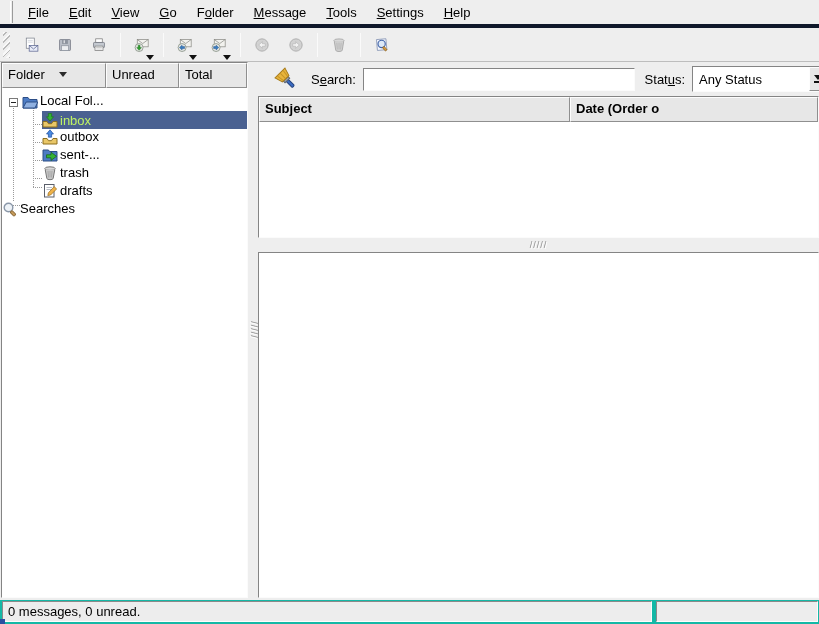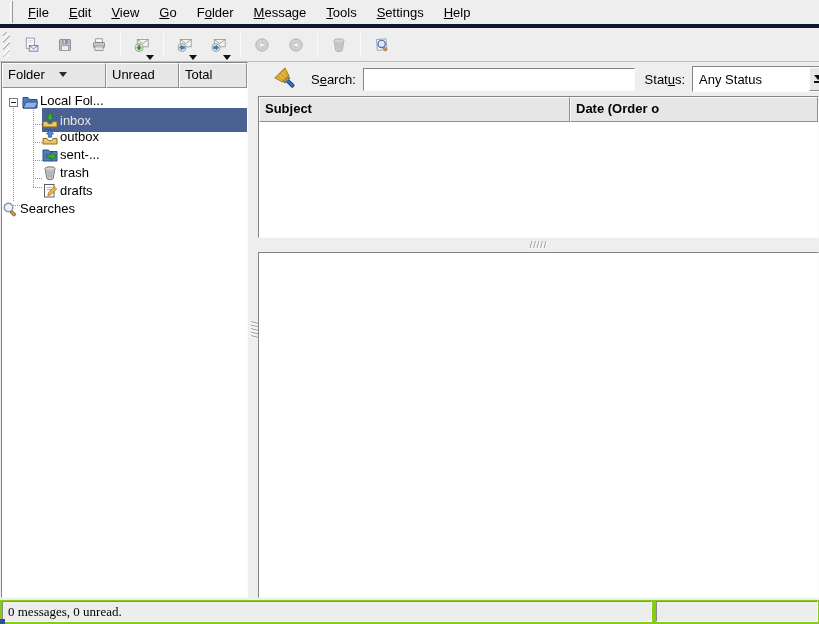--- a/index.html
+++ b/index.html
@@ -67,22 +67,22 @@
   .sort-arrow {
     display:inline-block; margin-left:14px; vertical-align:2px;
     width:0; height:0; border-left:4px solid transparent; border-right:4px solid transparent;
     border-top:5px solid #2b2b2b;
   }
 
   #tree { position:relative; padding-top:5px; }
   .tree-row { position:relative; height:18px; display:flex; align-items:center; white-space:nowrap; }
   .tree-row .lbl { padding:0 3px 0 2px; }
   .tree-row.selected .lbl-wrap {
-    background:#4a6191; color:#e5e5e5;
-    display:flex; align-items:center; flex:1; height:24px;
+    background:#4a6191; color:#bef264;
+    display:flex; align-items:center; flex:1; height:18px;
   }
   .lbl-wrap { display:flex; flex:1; height:18px; }
   .expander {
     width:9px; height:9px; background:#fff; border:1px solid #7a7a7a;
     position:relative; margin:0 4px 0 7px; flex:none;
   }
   .expander::after {
     content:""; position:absolute; left:1px; top:3px; width:5px; height:1px; background:#222;
   }
   .guide-v { position:absolute; border-left:1px dotted #9a9a9a; width:0; }
@@ -154,21 +154,21 @@
   #splitter-h .grip { color:#8f8f8f; font-size:9px; letter-spacing:1px; text-shadow:1px 1px 0 #fff; }
 
   #preview-pane {
     position:absolute; left:258px; top:252px; width:561px; height:346px;
     background:#fff;
     border-top:1px solid #848484; border-left:1px solid #848484;
     border-bottom:1px solid #fbfbfb; border-right:1px solid #fbfbfb;
   }
 
   
-  #statusbar { position:absolute; left:0; top:600px; width:819px; height:24px; background:#84cc16;font-family:Liberation Serif, serif; }
+  #statusbar { position:absolute; left:0; top:600px; width:819px; height:24px; background:#14b8a6; }
   #statusbar-main {
     position:absolute; left:2px; top:1px; width:650px; height:21px;
     background:#ededed; padding:2px 0 0 5px;
     border-top:1px solid #8a8a8a; border-left:1px solid #8a8a8a;
     border-bottom:1px solid #fdfdfd; border-right:1px solid #fdfdfd;
     white-space:nowrap; overflow:hidden;
   }
   #statusbar-secondary {
     position:absolute; left:656px; top:1px; width:162px; height:21px;
     background:#ededed;

